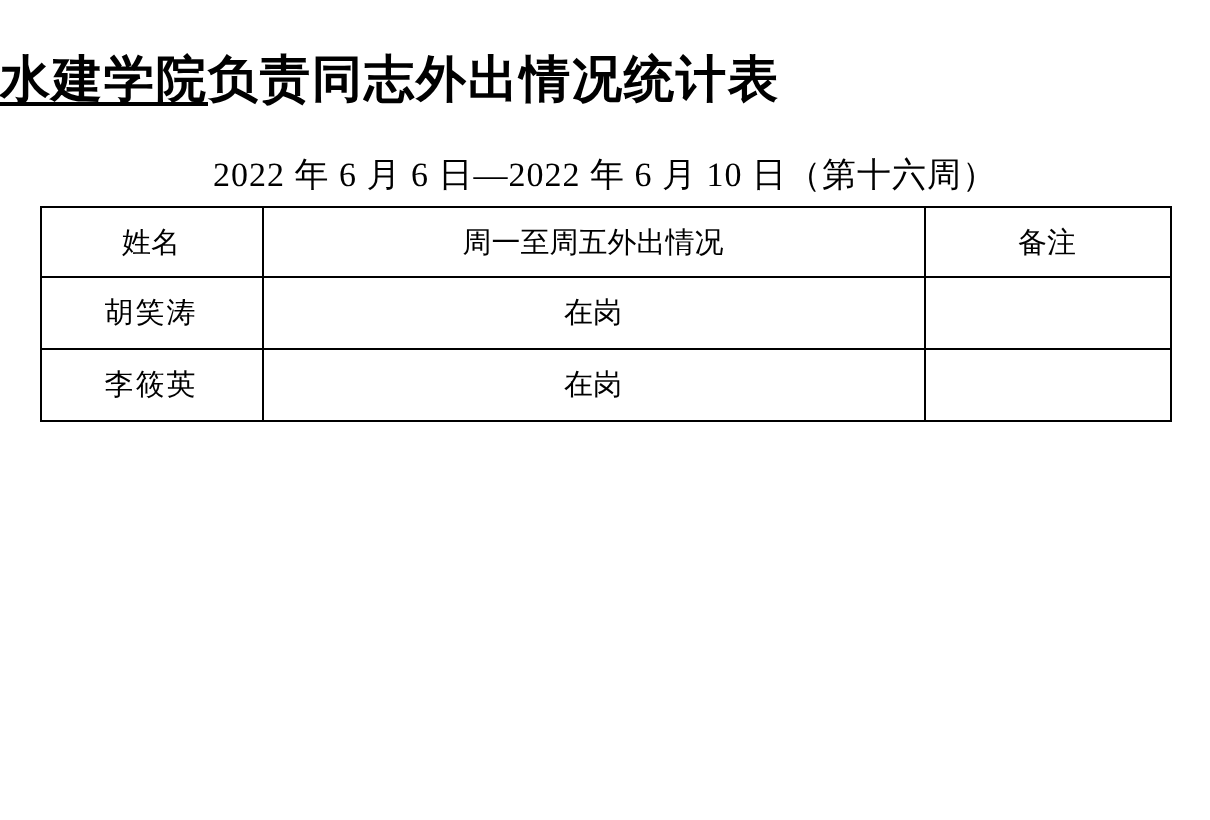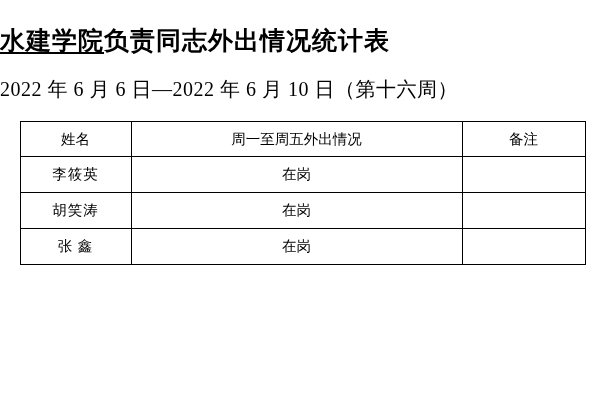--- a/index.html
+++ b/index.html
@@ -27,28 +27,29 @@
     letter-spacing: 1px;
     margin-top: 26px;
     line-height: 1.2;
     white-space: nowrap;
   }
   .title .underline {
     text-decoration: underline;
     text-underline-offset: 3px;
   }
   .subtitle {
-    font-size: 20px;
+    text-align: center;
+    font-size: 17px;
     margin-top: 20px;
     letter-spacing: 0.5px;
     white-space: nowrap;
   }
   table {
     border-collapse: collapse;
-    margin: 18px auto 0 auto;
+    margin: 4px auto 0 auto;
     width: 562px;
     table-layout: fixed;
   }
   td, th {
     border: 1px solid #000000;
     height: 35px;
     text-align: center;
     vertical-align: middle;
     font-size: 14.5px;
     font-weight: normal;
@@ -80,30 +81,25 @@
   <table>
     <thead>
       <tr>
         <td class="col-name">姓名</td>
         <td class="col-status">周一至周五外出情况</td>
         <td class="col-remark">备注</td>
       </tr>
     </thead>
     <tbody>
       <tr>
-        <td class="col-name name-cell">李筱英</td>
-        <td class="col-status">在岗</td>
-        <td class="col-remark"></td>
-      </tr>
-      <tr>
         <td class="col-name name-cell">胡笑涛</td>
         <td class="col-status">在岗</td>
         <td class="col-remark"></td>
       </tr>
       <tr>
-        <td class="col-name name-cell">张  鑫</td>
+        <td class="col-name name-cell">李筱英</td>
         <td class="col-status">在岗</td>
         <td class="col-remark"></td>
       </tr>
     </tbody>
   </table>
 
 </div>
 
 </body></html>

